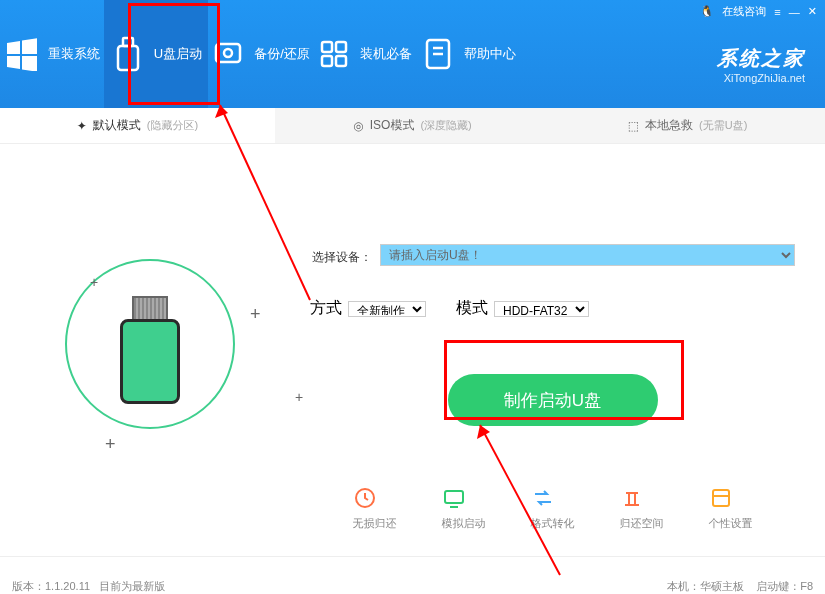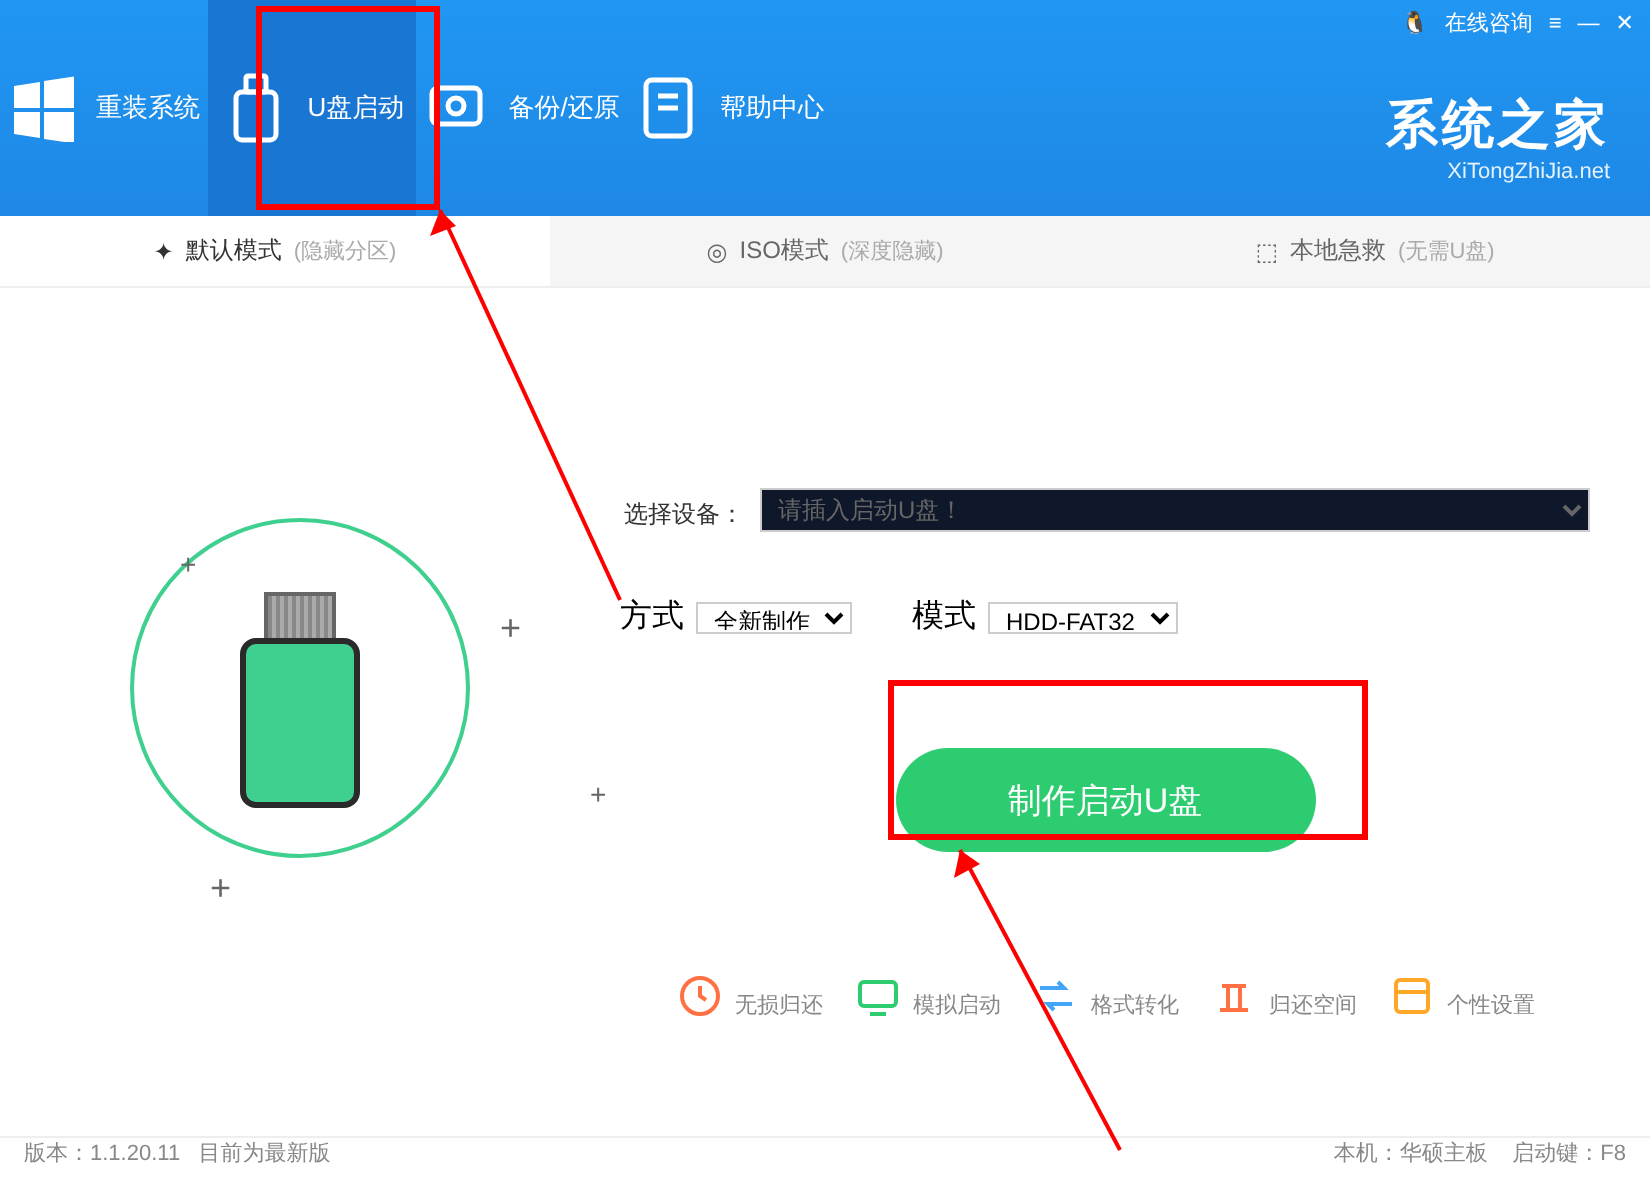--- a/index.html
+++ b/index.html
@@ -5,40 +5,40 @@
 *{margin:0;padding:0;box-sizing:border-box;font-family:"Microsoft YaHei",sans-serif}
 body{width:825px;height:594px;background:#fff;position:relative;overflow:hidden}
 .header{height:108px;background:linear-gradient(to bottom,#2196f3,#1e88e5);display:flex;position:relative}
 .titlebar{position:absolute;top:4px;right:8px;display:flex;gap:8px;align-items:center;color:#fff;font-size:11px}
 .titlebar span{cursor:pointer}
 .nav{display:flex;height:100%}
 .nav-item{width:104px;display:flex;flex-direction:row;align-items:center;justify-content:center;gap:8px;color:#fff;font-size:13px;cursor:pointer}
 .nav-item.active{background:#1976d2}
 .nav-icon{width:36px;height:36px;display:flex;align-items:center;justify-content:center}
 .logo{position:absolute;right:20px;top:45px;color:#fff;text-align:right}
-.logo-main{font-size:26px;font-weight:bold;letter-spacing:2px}
+.logo-main{font-size:20px;font-weight:bold;font-style:italic;letter-spacing:2px}
 .logo-sub{font-size:11px;color:#e3f2fd}
 .tabs{height:36px;display:flex;border-bottom:1px solid #eee}
 .tab{flex:1;display:flex;align-items:center;justify-content:center;gap:6px;font-size:12px;color:#666;cursor:pointer;background:#f5f5f5}
 .tab.active{background:#fff;color:#333;font-weight:500}
 .tab-hint{color:#aaa;font-size:11px}
 .main{display:flex;height:400px;position:relative}
 .left{width:300px;position:relative;display:flex;align-items:center;justify-content:center}
 .right{flex:1;padding:20px 30px 0 10px}
 .form-row{display:flex;align-items:flex-end;margin-bottom:32px;font-size:12px;color:#333}
 .form-label{width:70px;text-align:right;padding-right:8px}
-.device-select{flex:1;height:22px;border:1px solid #ccc;background:#0f172a;font-size:12px;padding:2px 4px;color:#666}
+.device-select{flex:1;height:22px;border:1px solid #ccc;background:#7dd3fc;font-size:12px;padding:2px 4px;color:#666}
 .opts{display:flex;gap:30px;margin-top:20px}
 .opts .grp{display:flex;align-items:center;gap:6px}
 .sel{height:16px;border:1px solid #ccc;font-size:12px;padding:1px 4px;background:#fff}
 .btn-create{width:210px;height:52px;background:#2ecc71;color:#fff;border:none;border-radius:26px;font-size:17px;cursor:pointer;margin:55px auto 0;display:block}
 .tools{display:flex;justify-content:space-around;margin-top:60px;padding:0 20px}
-.tool{display:flex;align-items:flex-end;gap:6px;font-size:11px;color:#888;cursor:pointer}
+.tool{display:flex;flex-direction:column;align-items:flex-start;gap:6px;font-size:11px;color:#888;cursor:pointer}
 .tool-icon{width:24px;height:24px}
-.footer{position:absolute;bottom:0;left:0;right:0;height:26px;border-top:1px solid #eee;display:flex;align-items:flex-start;justify-content:space-between;padding:0 12px;font-size:11px;color:#888}
+.footer{position:absolute;bottom:0;left:0;right:0;height:38px;border-top:1px solid #eee;display:flex;align-items:flex-end;justify-content:space-between;padding:0 12px;font-size:11px;color:#888}
 .usb-illus{position:relative;width:200px;height:200px}
 .circle{position:absolute;width:170px;height:170px;border:2px solid #3fcf8e;border-radius:50%;left:15px;top:15px}
 .usb-body{position:absolute;left:70px;top:75px;width:60px;height:85px;background:#3fcf8e;border-radius:8px;border:3px solid #2a2a2a}
 .usb-tip{position:absolute;left:82px;top:52px;width:36px;height:26px;background:repeating-linear-gradient(90deg,#888 0,#888 2px,#aaa 2px,#aaa 4px);border:2px solid #666}
 .plus{position:absolute;font-size:14px;color:#666}
 .p1{left:40px;top:30px}.p2{left:200px;top:60px;font-size:18px}.p3{left:245px;top:145px}.p4{left:55px;top:190px;font-size:18px}
 .annot{position:absolute;border:3px solid red;pointer-events:none;z-index:100}
 .arrow-line{position:absolute;pointer-events:none;z-index:99}
 select{appearance:auto}
 </style>
@@ -80,20 +80,31 @@
       <div class="nav-icon">
         <svg width="32" height="32" viewBox="0 0 32 32" fill="none" stroke="#fff" stroke-width="2.5">
             <rect x="4" y="6" width="24" height="18" rx="3"></rect>
             <circle cx="16" cy="15" r="4"></circle>
           </svg>
       </div>
       <span>备份/还原</span>
     </div>
     <div class="nav-item">
       <div class="nav-icon">
+        <svg width="30" height="30" viewBox="0 0 30 30" fill="none" stroke="#fff" stroke-width="2.5">
+            <rect x="3" y="3" width="10" height="10" rx="2"></rect>
+            <rect x="17" y="3" width="10" height="10" rx="2"></rect>
+            <rect x="3" y="17" width="10" height="10" rx="2"></rect>
+            <rect x="17" y="17" width="10" height="10" rx="2"></rect>
+          </svg>
+      </div>
+      <span>装机必备</span>
+    </div>
+    <div class="nav-item">
+      <div class="nav-icon">
         <svg width="28" height="34" viewBox="0 0 28 34" fill="none" stroke="#fff" stroke-width="2.5">
             <rect x="3" y="3" width="22" height="28" rx="3"></rect>
             <line x1="9" y1="11" x2="19" y2="11"></line>
             <line x1="9" y1="17" x2="19" y2="17"></line>
           </svg>
       </div>
       <span>帮助中心</span>
     </div>
   </div>
   <div class="logo">

